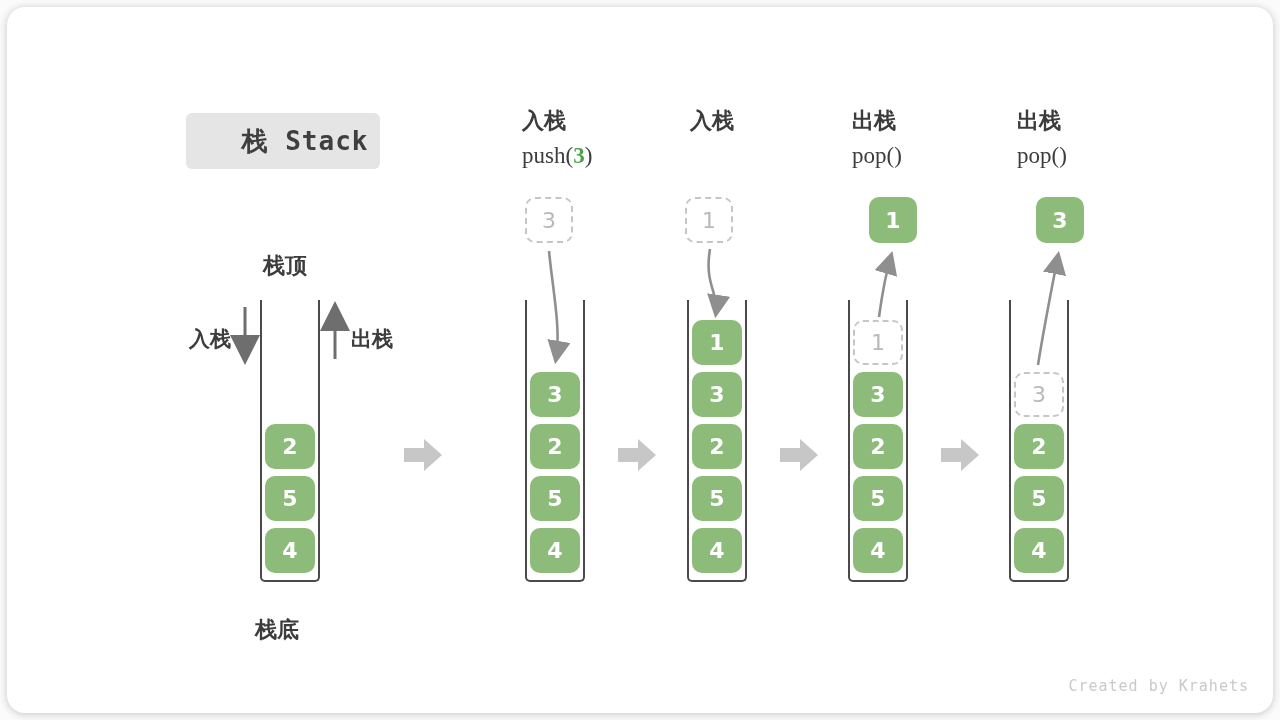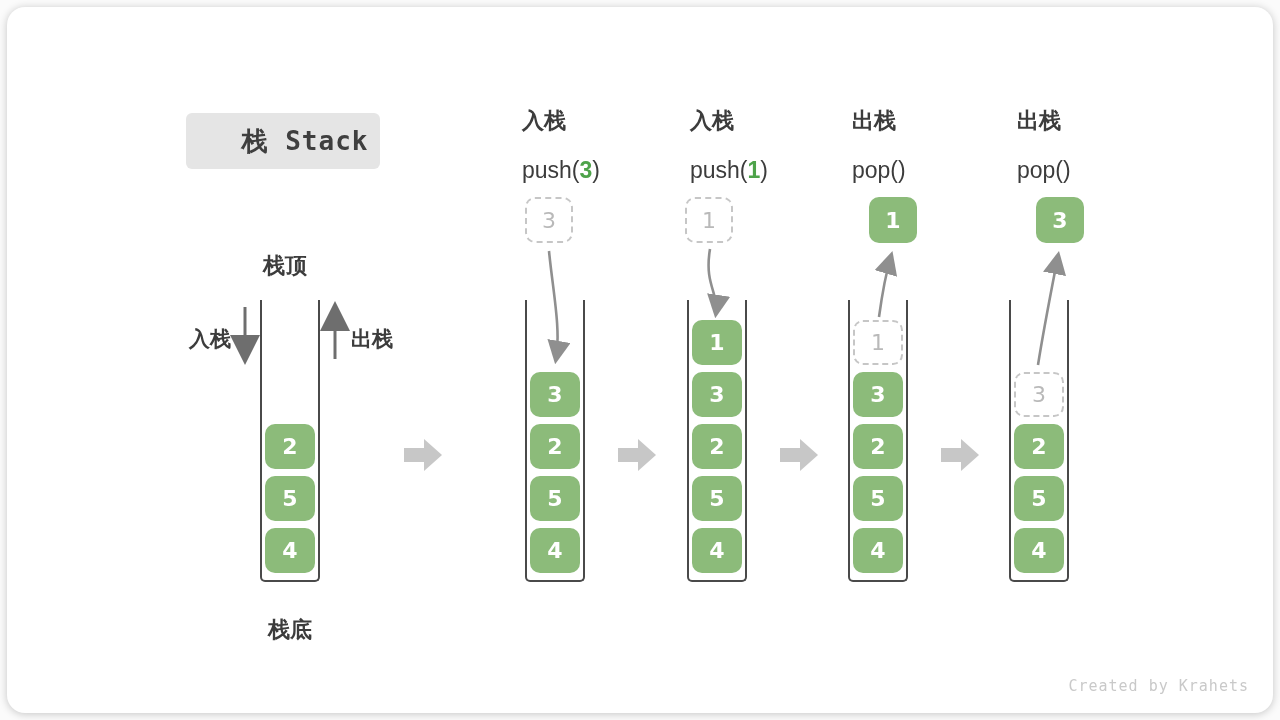--- a/index.html
+++ b/index.html
@@ -26,22 +26,22 @@
   .title-box{position:absolute;left:179px;top:106px;width:194px;height:56px;
     background:var(--title-bg);border-radius:6px;display:flex;align-items:center;justify-content:center;
     font-family:"DejaVu Sans Mono","Liberation Mono",monospace;
     font-size:26px;font-weight:700;color:#3F3F3F;letter-spacing:1px;padding-left:44px;}
   
   .zh{position:absolute;font-weight:700;color:var(--text);font-size:22px;}
   .zh-small{font-size:21px;}
   
   .op{position:absolute;top:100px;width:160px;}
   .op .action{font-weight:700;font-size:22px;color:var(--text);line-height:28px;}
-  .op .code{font-family:Liberation Sans, sans-serif;
-    font-size:23px;color:var(--text);line-height:30px;margin-top:20px;}
+  .op .code{font-family:Liberation Serif, serif;
+    font-size:23px;color:var(--text);line-height:30px;margin-top:6px;}
   .op .code .arg{color:var(--arg-green);font-weight:700;}
   
   .stack{position:absolute;top:293px;width:60px;height:282px;
     border-left:2px solid var(--wall);border-right:2px solid var(--wall);
     border-bottom:2px solid var(--wall);border-radius:0 0 5px 5px;}
   .block{position:absolute;left:50%;transform:translateX(-50%);
     width:50px;height:45px;border-radius:10px;background:var(--green);
     color:#ffffff;font-weight:700;font-size:22px;
     display:flex;align-items:center;justify-content:center;z-index:2;}
   .block.dashed{background:transparent;border:2px dashed var(--dash);
@@ -63,31 +63,30 @@
 <body>
 
 <div class="canvas">
   <div class="card">
 
     <div class="title-box">
       <span>栈 Stack</span>
     </div>
 
     <div class="zh" style="left:256px;top:244px;">栈顶</div>
-    <div class="zh" style="left:261px;top:608px;">栈底</div>
+    <div class="zh" style="left:248px;top:608px;">栈底</div>
     <div class="zh zh-small" style="left:182px;top:318px;">入栈</div>
     <div class="zh zh-small" style="left:344px;top:318px;">出栈</div>
 
     <div class="op" style="left:515px;">
       <div class="action">入栈</div>
       <div class="code"><span>push(</span><span class="arg">3</span><span>)</span></div>
     </div>
     <div class="op" style="left:683px;">
       <div class="action">入栈</div>
-      <div class="code"><span>push(</span><span class="arg">1</span><span>)</span></div>
     </div>
     <div class="op" style="left:845px;">
       <div class="action">出栈</div>
       <div class="code"><span>pop(</span><span class="arg"></span><span>)</span></div>
     </div>
     <div class="op" style="left:1010px;">
       <div class="action">出栈</div>
       <div class="code"><span>pop(</span><span class="arg"></span><span>)</span></div>
     </div>
 

